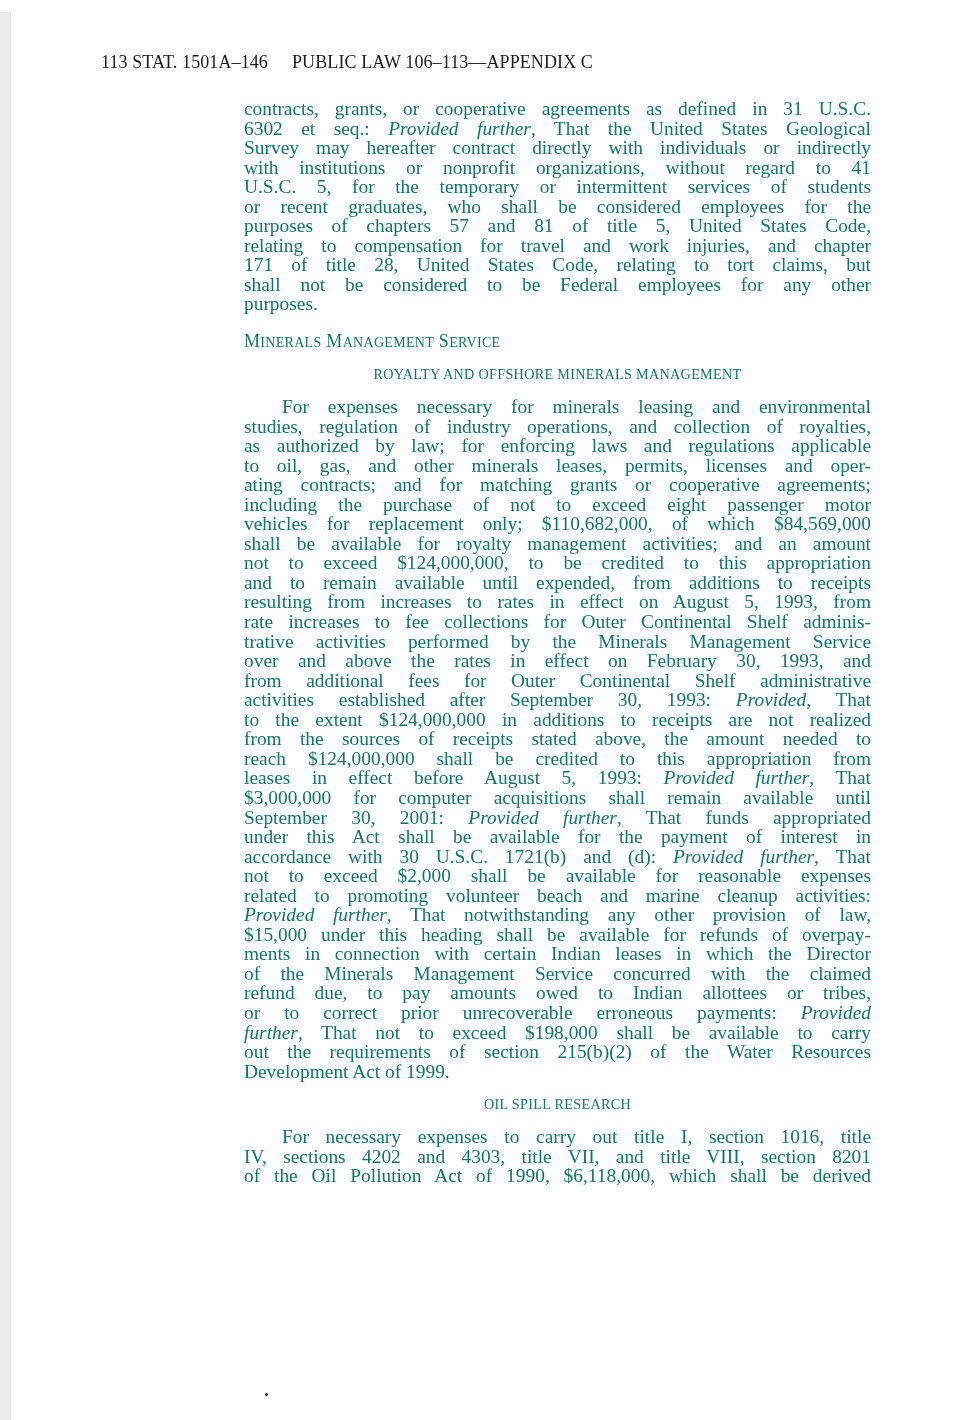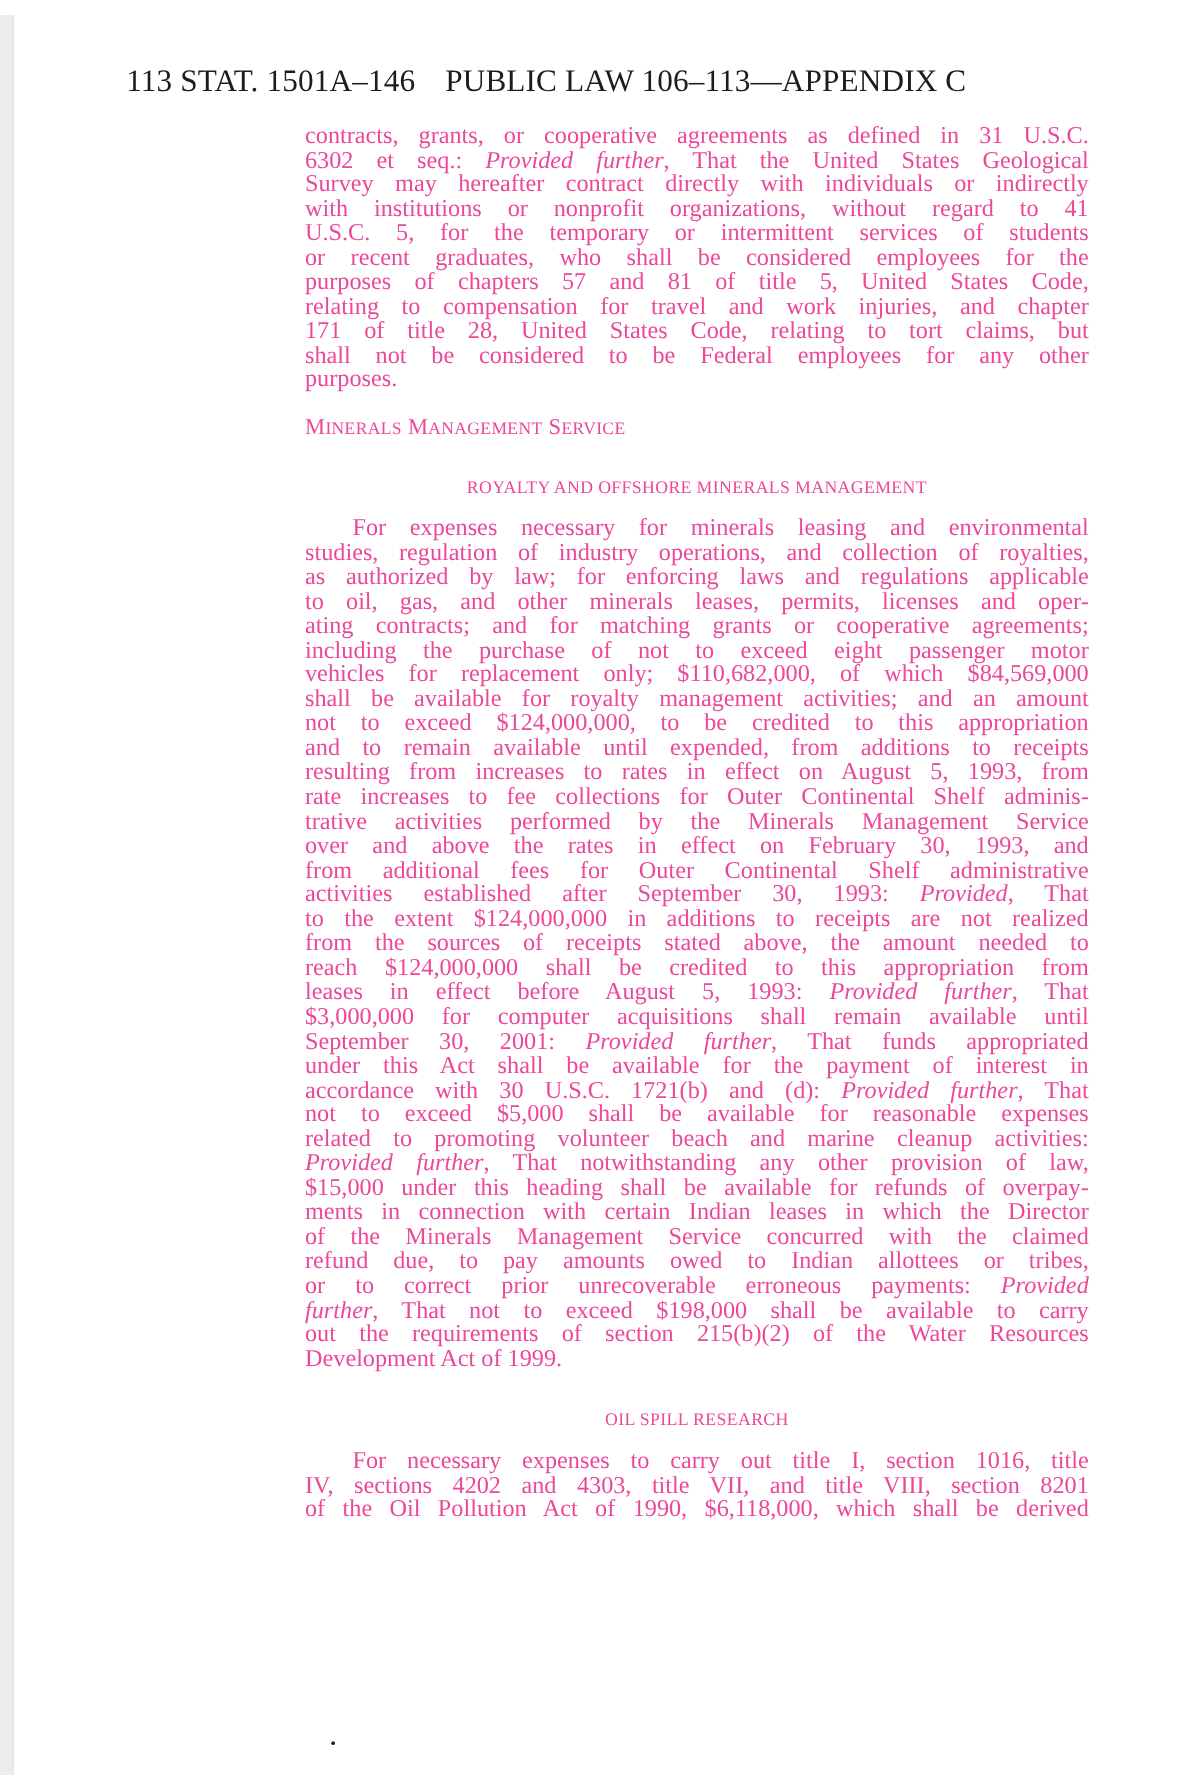--- a/index.html
+++ b/index.html
@@ -22,39 +22,39 @@
       width: 10px;
       height: 1408px;
       background: #ececec;
       border-right: 1px solid #e2e2e2;
     }
     .running-head {
       position: absolute;
       left: 101px;
       top: 52px;
       font-family: "Liberation Serif", serif;
-      font-size: 25px;
+      font-size: 18px;
       letter-spacing: 0.1px;
       white-space: pre;
       color: #1c1c1c;
     }
     .running-head .page-num {
       display: inline-block;
       margin-right: 24px;
     }
     .content {
       position: absolute;
       left: 244px;
       top: 99px;
       width: 627px;
       font-family: "Liberation Serif", serif;
       font-size: 19.4px;
       line-height: 19.55px;
       text-align: justify;
-      color: #ec4899;
+      color: #0f766e;
     }
     .line {
       display: block;
       text-align: justify;
       text-align-last: justify;
       white-space: nowrap;
       height: 19.55px;
     }
     .line.last {
       text-align-last: left;
@@ -75,21 +75,21 @@
       height: 20px;
       line-height: 20px;
     }
     .heading-sc .big { font-size: 18px; }
     .heading-sc .small { font-size: 14px; }
     .heading-caps {
       display: block;
       text-align: center;
       font-size: 14.2px;
       letter-spacing: 0.3px;
-      margin-top: 30px;
+      margin-top: 14px;
       margin-bottom: 14px;
       height: 18px;
       line-height: 18px;
     }
     .dot {
       position: absolute;
       left: 265px;
       top: 1393px;
       width: 3px;
       height: 3px;
@@ -138,21 +138,21 @@
       <span class="line">from additional fees for Outer Continental Shelf administrative</span>
       <span class="line">activities established after September 30, 1993: <em>Provided</em>, That</span>
       <span class="line">to the extent $124,000,000 in additions to receipts are not realized</span>
       <span class="line">from the sources of receipts stated above, the amount needed to</span>
       <span class="line">reach $124,000,000 shall be credited to this appropriation from</span>
       <span class="line">leases in effect before August 5, 1993: <em>Provided further</em>, That</span>
       <span class="line">$3,000,000 for computer acquisitions shall remain available until</span>
       <span class="line">September 30, 2001: <em>Provided further</em>, That funds appropriated</span>
       <span class="line">under this Act shall be available for the payment of interest in</span>
       <span class="line">accordance with 30 U.S.C. 1721(b) and (d): <em>Provided further</em>, That</span>
-      <span class="line">not to exceed $5,000 shall be available for reasonable expenses</span>
+      <span class="line">not to exceed $2,000 shall be available for reasonable expenses</span>
       <span class="line">related to promoting volunteer beach and marine cleanup activities:</span>
       <span class="line"><em>Provided further</em>, That notwithstanding any other provision of law,</span>
       <span class="line">$15,000 under this heading shall be available for refunds of overpay-</span>
       <span class="line">ments in connection with certain Indian leases in which the Director</span>
       <span class="line">of the Minerals Management Service concurred with the claimed</span>
       <span class="line">refund due, to pay amounts owed to Indian allottees or tribes,</span>
       <span class="line">or to correct prior unrecoverable erroneous payments: <em>Provided</em></span>
       <span class="line"><em>further</em>, That not to exceed $198,000 shall be available to carry</span>
       <span class="line">out the requirements of section 215(b)(2) of the Water Resources</span>
       <span class="line last">Development Act of 1999.</span>

